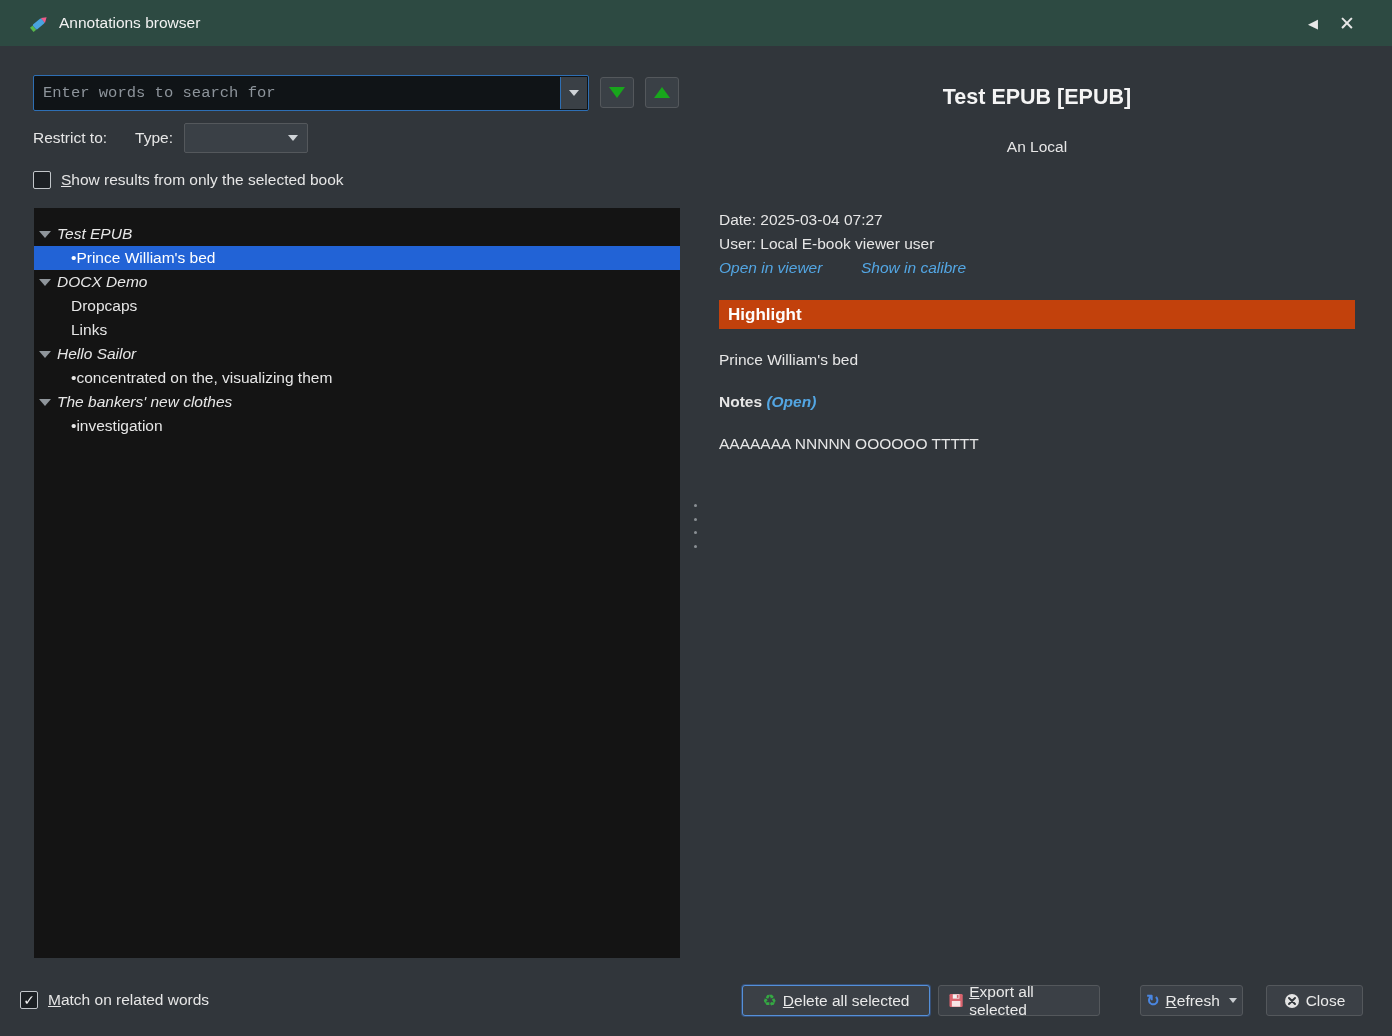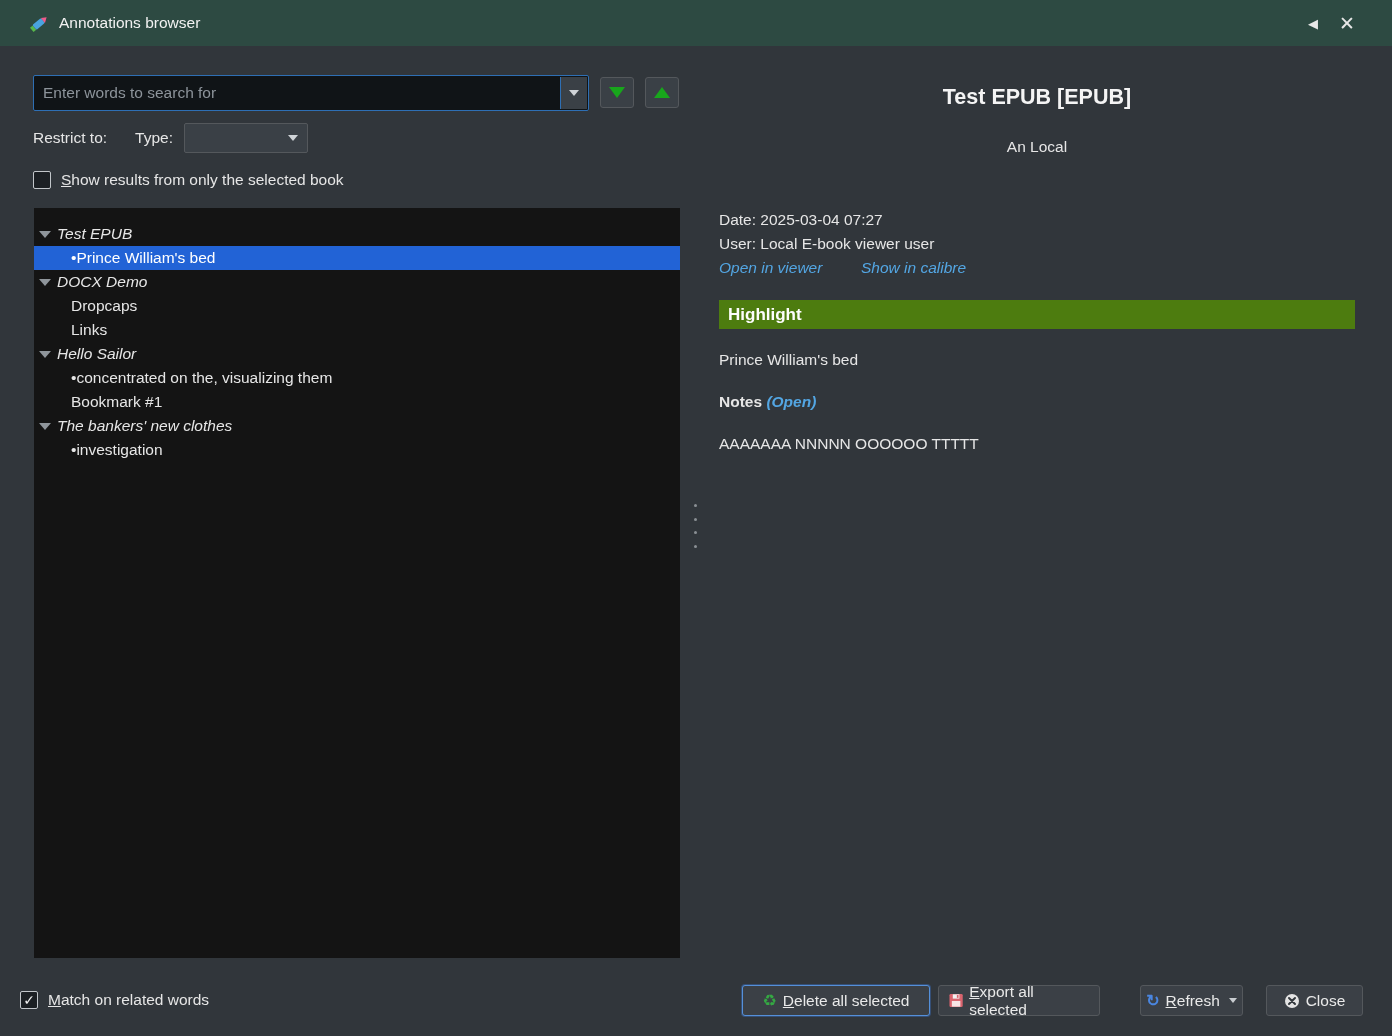--- a/index.html
+++ b/index.html
@@ -15,21 +15,21 @@
   .titlebar .spacer { flex:1; }
   .tb-btn { width:34px; height:34px; display:flex; align-items:center; justify-content:center;
             color:#e8e8e8; font-size:13px; cursor:default; }
   .tb-close { font-size:19px; font-weight:300; }
 
   
   .search-combo { position:absolute; left:33px; top:75px; width:556px; height:36px;
                   background:#101417; border:1px solid #2e6fb4; border-radius:2px; }
   .search-combo input { position:absolute; left:0; top:0; width:524px; height:100%;
                         background:transparent; border:none; outline:none; color:#e6e6e6;
-                        font-family:Liberation Sans, sans-serif; font-size:15.5px; padding:0 9px; }
+                        font-family:Liberation Mono, monospace; font-size:15.5px; padding:0 9px; }
   .search-combo input::placeholder { color:#8d949b; opacity:1; }
   .combo-arrow { position:absolute; right:1px; top:1px; bottom:1px; width:27px; background:#3a4046;
                  display:flex; align-items:center; justify-content:center; border-left:1px solid #2e6fb4; }
   .tri-down { width:0; height:0; border-left:5px solid transparent; border-right:5px solid transparent;
               border-top:6px solid #cfd3d7; }
   .tool-btn { position:absolute; top:77px; width:34px; height:31px; background:#3a4046;
               border:1px solid #54585c; border-radius:3px; display:flex; align-items:center; justify-content:center; }
   .g-down { width:0; height:0; border-left:8px solid transparent; border-right:8px solid transparent;
             border-top:11px solid #18a61c; }
   .g-up { width:0; height:0; border-left:8px solid transparent; border-right:8px solid transparent;
@@ -65,21 +65,21 @@
   .splitter { position:absolute; left:691px; top:504px; width:8px; height:44px;
               display:flex; flex-direction:column; align-items:center; justify-content:space-between; }
   .splitter .dot { width:3px; height:3px; border-radius:50%; background:#8a8f94; }
 
   
   .book-title { position:absolute; left:719px; top:85px; width:636px; text-align:center;
                 font-size:21.5px; font-weight:bold; color:#f4f4f4; }
   .book-author { position:absolute; left:719px; top:138px; width:636px; text-align:center; font-size:15.5px; }
   .meta-line { position:absolute; left:719px; height:24px; line-height:24px; font-size:15.5px; }
   .link { color:#53a6e3; cursor:pointer;font-style:italic; }
-  .banner { position:absolute; left:719px; top:300px; width:636px; height:29px; background:#4d7c0f;
+  .banner { position:absolute; left:719px; top:300px; width:636px; height:29px; background:#c2410c;
             line-height:29px; padding-left:9px; font-size:17px; font-weight:bold; color:#fdfdfd; }
   .hl-text { position:absolute; left:719px; top:348px; font-size:15.5px; line-height:24px; }
   .notes-line { position:absolute; left:719px; top:390px; font-size:15.5px; font-weight:bold; line-height:24px; }
   .notes-text { position:absolute; left:719px; top:432px; font-size:15.5px; line-height:24px; }
 
   
   .btn { position:absolute; top:985px; height:31px; background:#3b4046; border:1px solid #54585c;
          border-radius:3px; display:flex; align-items:center; justify-content:center; gap:6px;
          font-size:15.5px; color:#e9e9e9; padding:0 10px; }
   .btn.default { border:1px solid #5590d9; box-shadow:0 0 0 1px rgba(60,110,190,.45); }
@@ -157,23 +157,20 @@
     <div class="trow entry">
       <span>Links</span>
     </div>
     <div class="trow book">
       <span class="exp"></span>
       <span>Hello Sailor</span>
     </div>
     <div class="trow entry">
       <span>•concentrated on the, visualizing them</span>
     </div>
-    <div class="trow entry">
-      <span>Bookmark #1</span>
-    </div>
     <div class="trow book">
       <span class="exp"></span>
       <span>The bankers' new clothes</span>
     </div>
     <div class="trow entry">
       <span>•investigation</span>
     </div>
   </div>
 
   <div class="check-row" style="left:20px; top:991px;">

